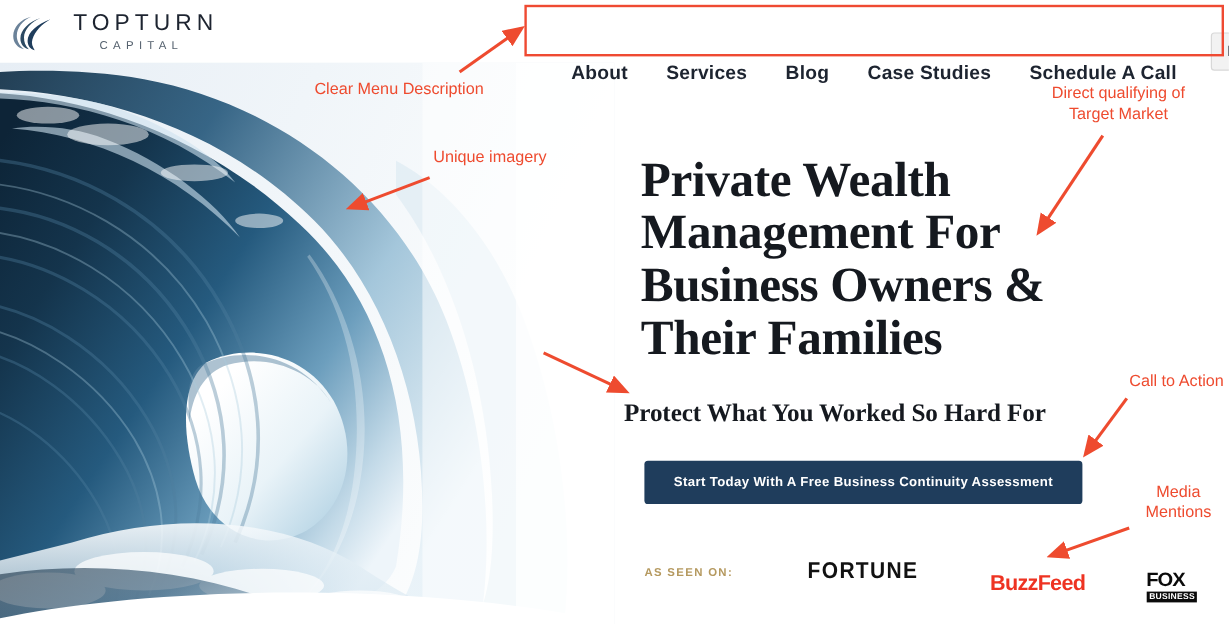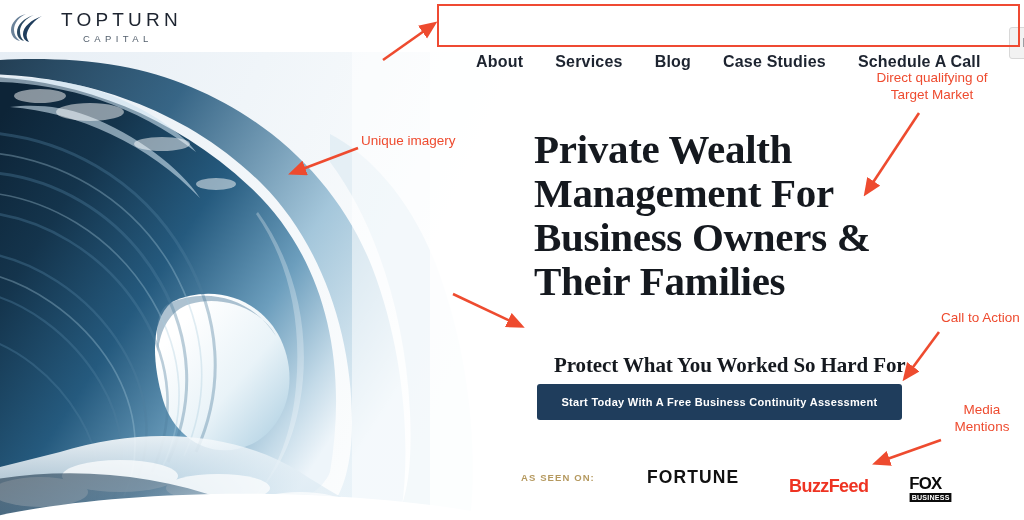--- a/index.html
+++ b/index.html
@@ -64,38 +64,37 @@
   #wave-svg { position: absolute; left: 0; top: 0; width: 512px; height: 468px; }
 
   
   #headline {
     position: absolute; left: 534px; top: 128px; width: 340px;
     font-family: "Liberation Serif", serif;
     font-weight: bold; font-size: 41px; line-height: 1.07;
     color: #15191f; letter-spacing: -0.3px;
   }
   #subhead {
-    position: absolute; left: 554px; top: 332px; width: 400px;
+    position: absolute; left: 520px; top: 332px; width: 400px;
     font-family: "Liberation Serif", serif;
     font-weight: bold; font-size: 21px; color: #15191f;
     letter-spacing: -0.1px;
-    margin-top: 21px;
   }
   #cta-button {
     position: absolute; left: 537px; top: 384px; width: 365px; height: 36px;
     background: #1f3d5c; color: #ffffff; border: none; border-radius: 3px;
     font-family: "Liberation Sans", sans-serif;
     font-size: 11px; font-weight: bold; letter-spacing: 0.3px;
     cursor: pointer;
   }
 
   
   #media-row {
-    position: absolute; left: 521px; top: 452px;
-    display: flex; align-items: center; gap: 6px;
+    position: absolute; left: 537px; top: 452px;
+    display: flex; align-items: center; gap: 16px;
   }
   #as-seen-label {
     font-size: 9.5px; font-weight: bold; color: #b5995f;
     letter-spacing: 1.1px; margin-right: 42px; white-space: nowrap;
   }
   #logo-fortune {
     font-family: "Liberation Sans", sans-serif;
     font-size: 19px; font-weight: bold; color: #111111;
     letter-spacing: 1.2px; transform: scaleX(0.92); margin-right: 40px;
   }
@@ -125,21 +124,21 @@
     font-family: "Liberation Sans", sans-serif;
     font-size: 13.5px; line-height: 1.25; white-space: pre-line;
     pointer-events: none;
   }
   #annot-arrows {
     position: absolute; left: 0; top: 0; width: 1024px; height: 520px;
     z-index: 44; pointer-events: none;
   }
   #annot-menu      { left: 262px; top: 66px; }
   #annot-target    { left: 862px; top: 70px; text-align: center; width: 140px; }
-  #annot-imagery   { left: 361px; top: 133px; }
+  #annot-imagery   { left: 361px; top: 123px; }
   #annot-benefit   { left: 399px; top: 254px; text-align: center; width: 72px; }
   #annot-cta       { left: 911px; top: 310px; margin-left: 30px; }
   #annot-media     { left: 944px; top: 402px; text-align: center; width: 76px; }
 </style>
 </head>
 <body>
 
 <div id="page">
 
   <div id="header">
@@ -295,20 +294,21 @@
       </marker>
     </defs>
     <line x1="383" y1="60" x2="434" y2="24" stroke="#ee4b2f" stroke-width="2.6" marker-end="url(#ah)"></line>
     <line x1="919" y1="113" x2="866" y2="193" stroke="#ee4b2f" stroke-width="2.6" marker-end="url(#ah)"></line>
     <line x1="358" y1="148" x2="292" y2="173" stroke="#ee4b2f" stroke-width="2.6" marker-end="url(#ah)"></line>
     <line x1="453" y1="294" x2="521" y2="326" stroke="#ee4b2f" stroke-width="2.6" marker-end="url(#ah)"></line>
     <line x1="939" y1="332" x2="905" y2="378" stroke="#ee4b2f" stroke-width="2.6" marker-end="url(#ah)"></line>
     <line x1="941" y1="440" x2="876" y2="463" stroke="#ee4b2f" stroke-width="2.6" marker-end="url(#ah)"></line>
   </svg>
 
+  <div class="annot" id="annot-menu">Clear Menu Description</div>
   <div class="annot" id="annot-target">Direct qualifying of
 Target Market</div>
   <div class="annot" id="annot-imagery">Unique imagery</div>
   <div class="annot" id="annot-cta">Call to Action</div>
   <div class="annot" id="annot-media">Media
 Mentions</div>
 
 </div>
 
 </body></html>

